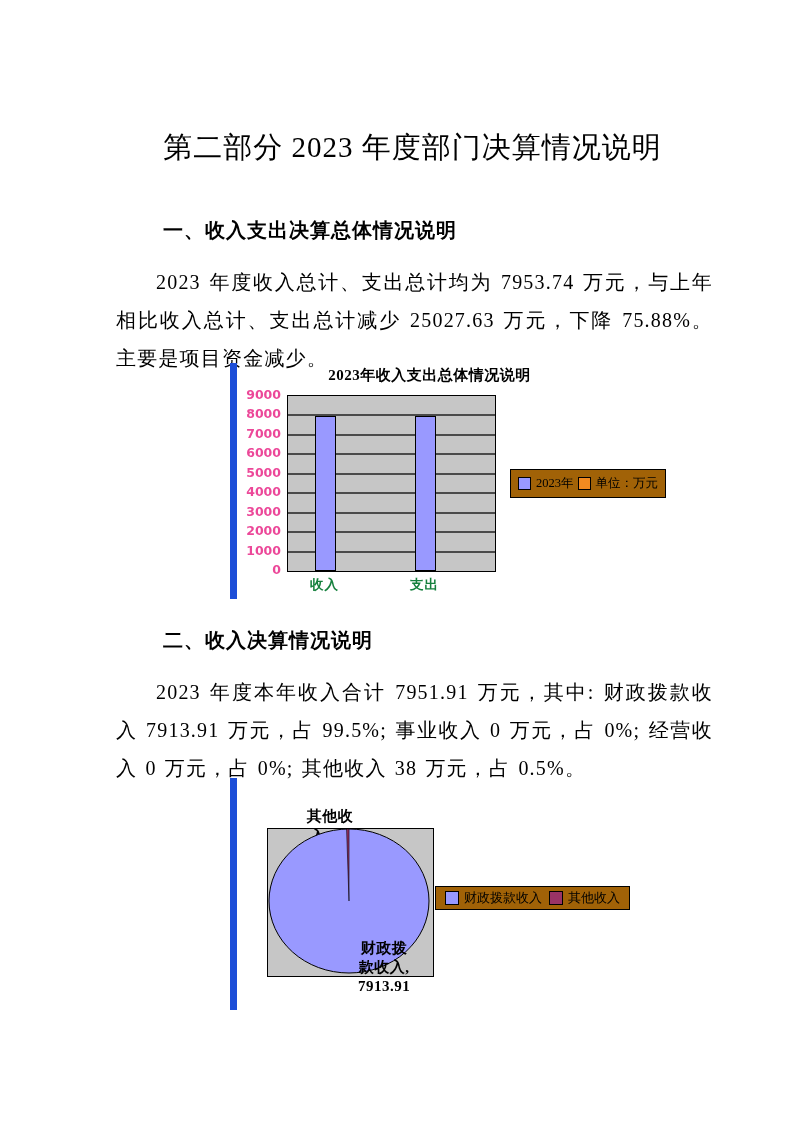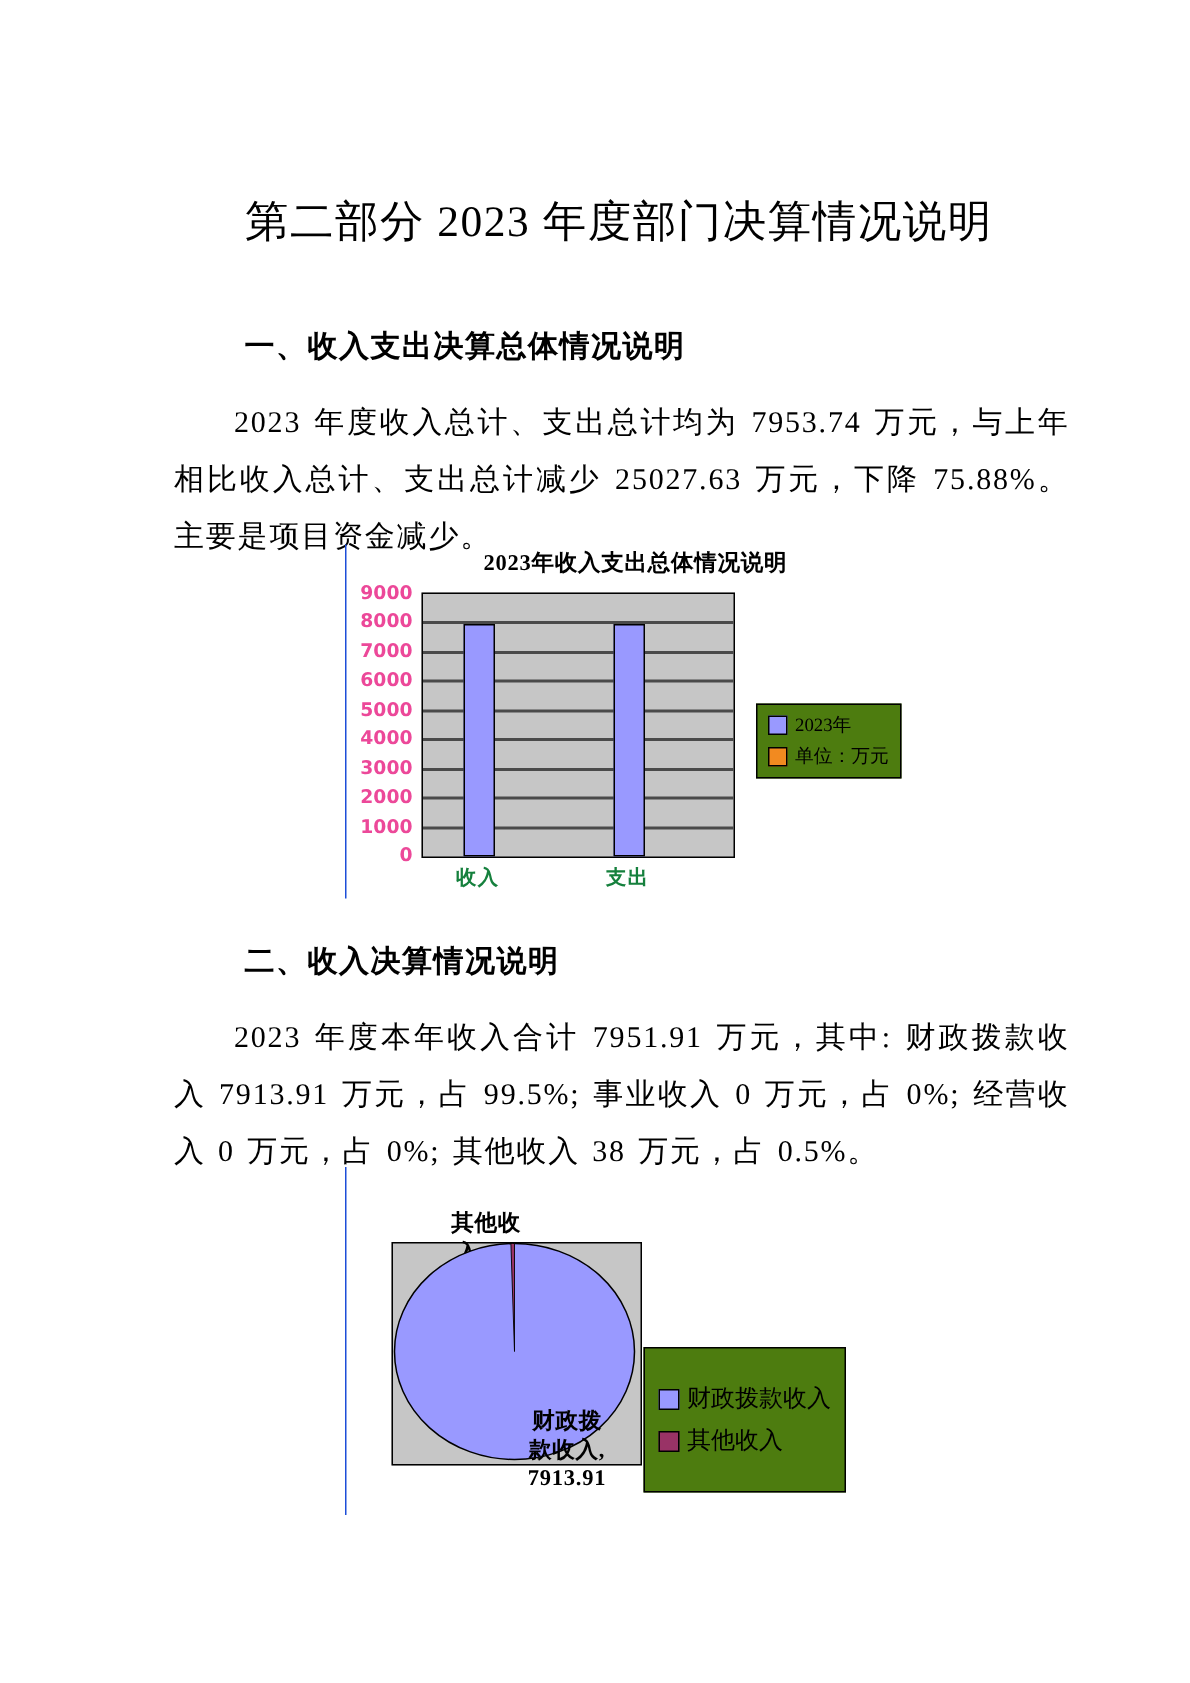--- a/index.html
+++ b/index.html
@@ -22,28 +22,28 @@
   .sec2{top:627px;}
   .para{
     position:absolute;left:100px;width:597px;margin:16px;
     font-size:20px;line-height:38px;letter-spacing:1.2px;word-spacing:2px;
     text-align:justify;text-indent:2em;
   }
   .p1{top:247px;}
   .p2{top:657px;}
 
   
-  .chart{position:absolute;border-left:1px solid #1d4ed8;}
+  .chart{position:absolute;border-left:7px solid #1d4ed8;}
   .chart-title{
     position:absolute;left:0;top:3px;width:100%;text-align:center;
     font-size:15px;font-weight:bold;letter-spacing:0.5px;
   }
   .legend{
-    position:absolute;background:#4d7c0f;border:1.5px solid #000;
-    padding:5px 7px;display:flex;flex-direction:column;gap:4px;
+    position:absolute;background:#a16207;border:1.5px solid #000;
+    padding:5px 7px;display:flex;flex-direction:row;gap:4px;
     font-family:"Liberation Serif","DejaVu Serif",serif;
   }
   .legend-row{display:flex;align-items:center;gap:5px;white-space:nowrap;}
   .swatch{display:inline-block;width:11px;height:11px;border:1px solid #000;flex:0 0 auto;}
 
   
   .bar-chart{left:230px;top:363px;width:385px;height:236px;}
   .bar-plot{
     position:absolute;left:50px;top:32px;width:207px;height:175px;
     background:#c6c6c6;border:1px solid #000;
@@ -67,21 +67,21 @@
     position:absolute;left:30px;top:50px;width:165px;height:147px;
     background:#c6c6c6;border:1px solid #000;z-index:0;
   }
   .pie-svg{position:absolute;left:0;top:0;z-index:2;}
   .pie-label{
     position:absolute;white-space:pre-line;text-align:center;
     font-size:15px;font-weight:bold;line-height:20px;letter-spacing:0.5px;
   }
   .pie-label-top{left:64px;top:28px;width:58px;z-index:1;}
   .pie-label-bottom{left:113px;top:161px;width:68px;z-index:3;line-height:19px;}
-  .pie-legend{left:198px;top:120px;font-size:16px;gap:7px;padding:23px 9px;z-index:4;}
+  .pie-legend{left:198px;top:108px;font-size:13px;gap:7px;padding:2px 9px;z-index:4;}
   .pie-legend .swatch{width:12px;height:12px;}
 </style>
 </head>
 <body>
 
 <div class="page">
 
   <h1 class="main-title">第二部分 2023 年度部门决算情况说明</h1>
 
   <h2 class="sec-heading sec1">一、收入支出决算总体情况说明</h2>

